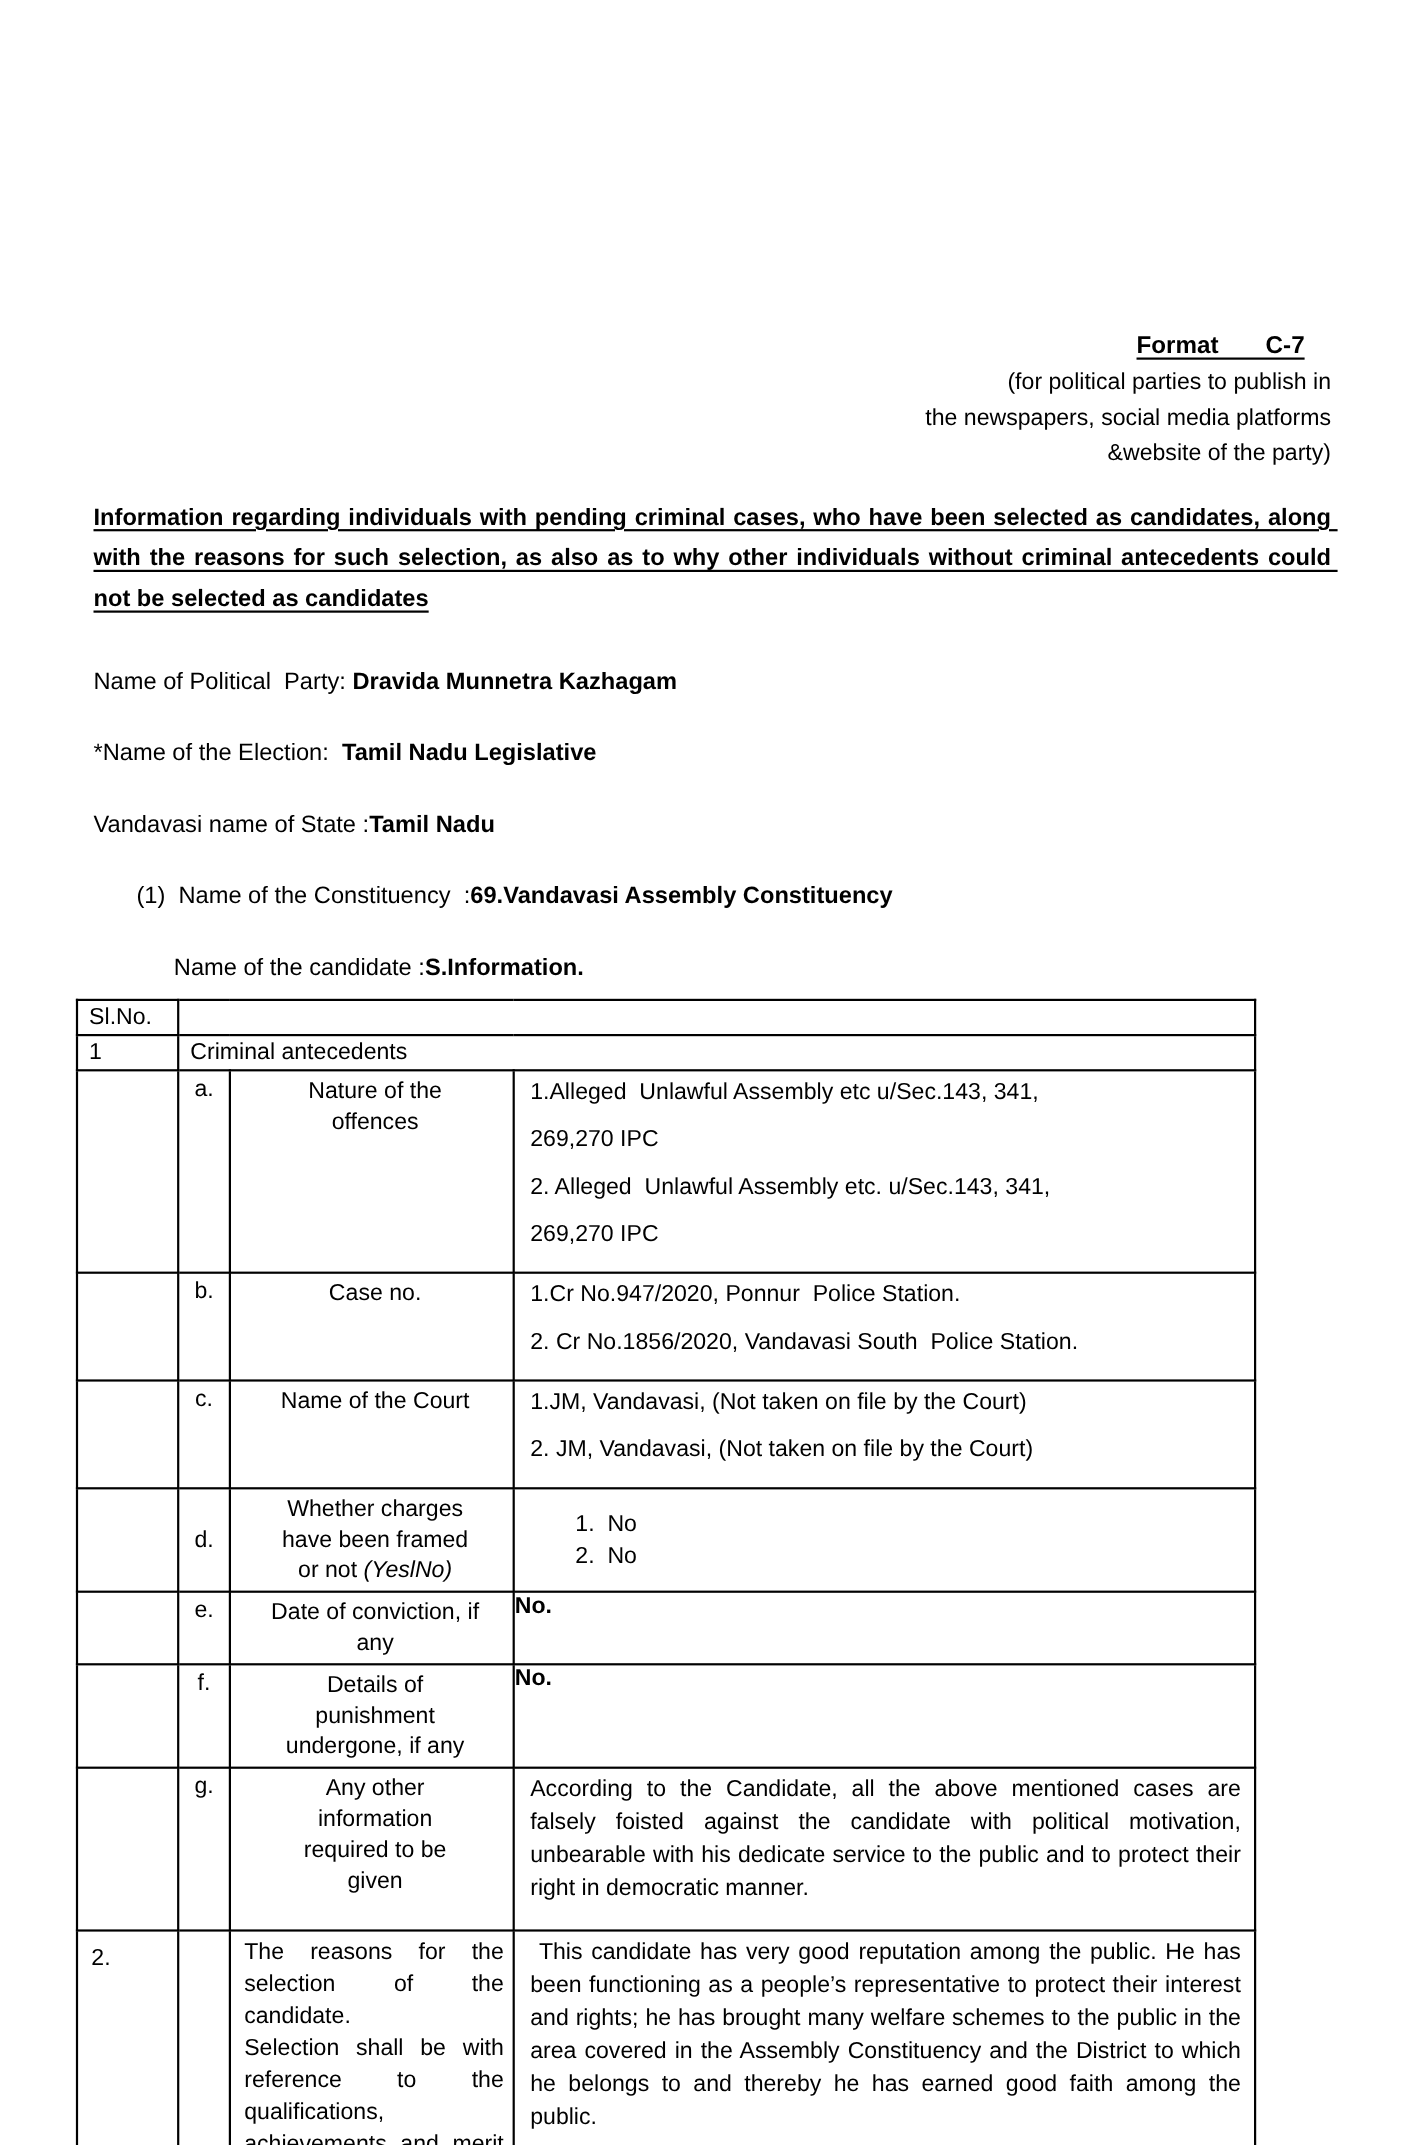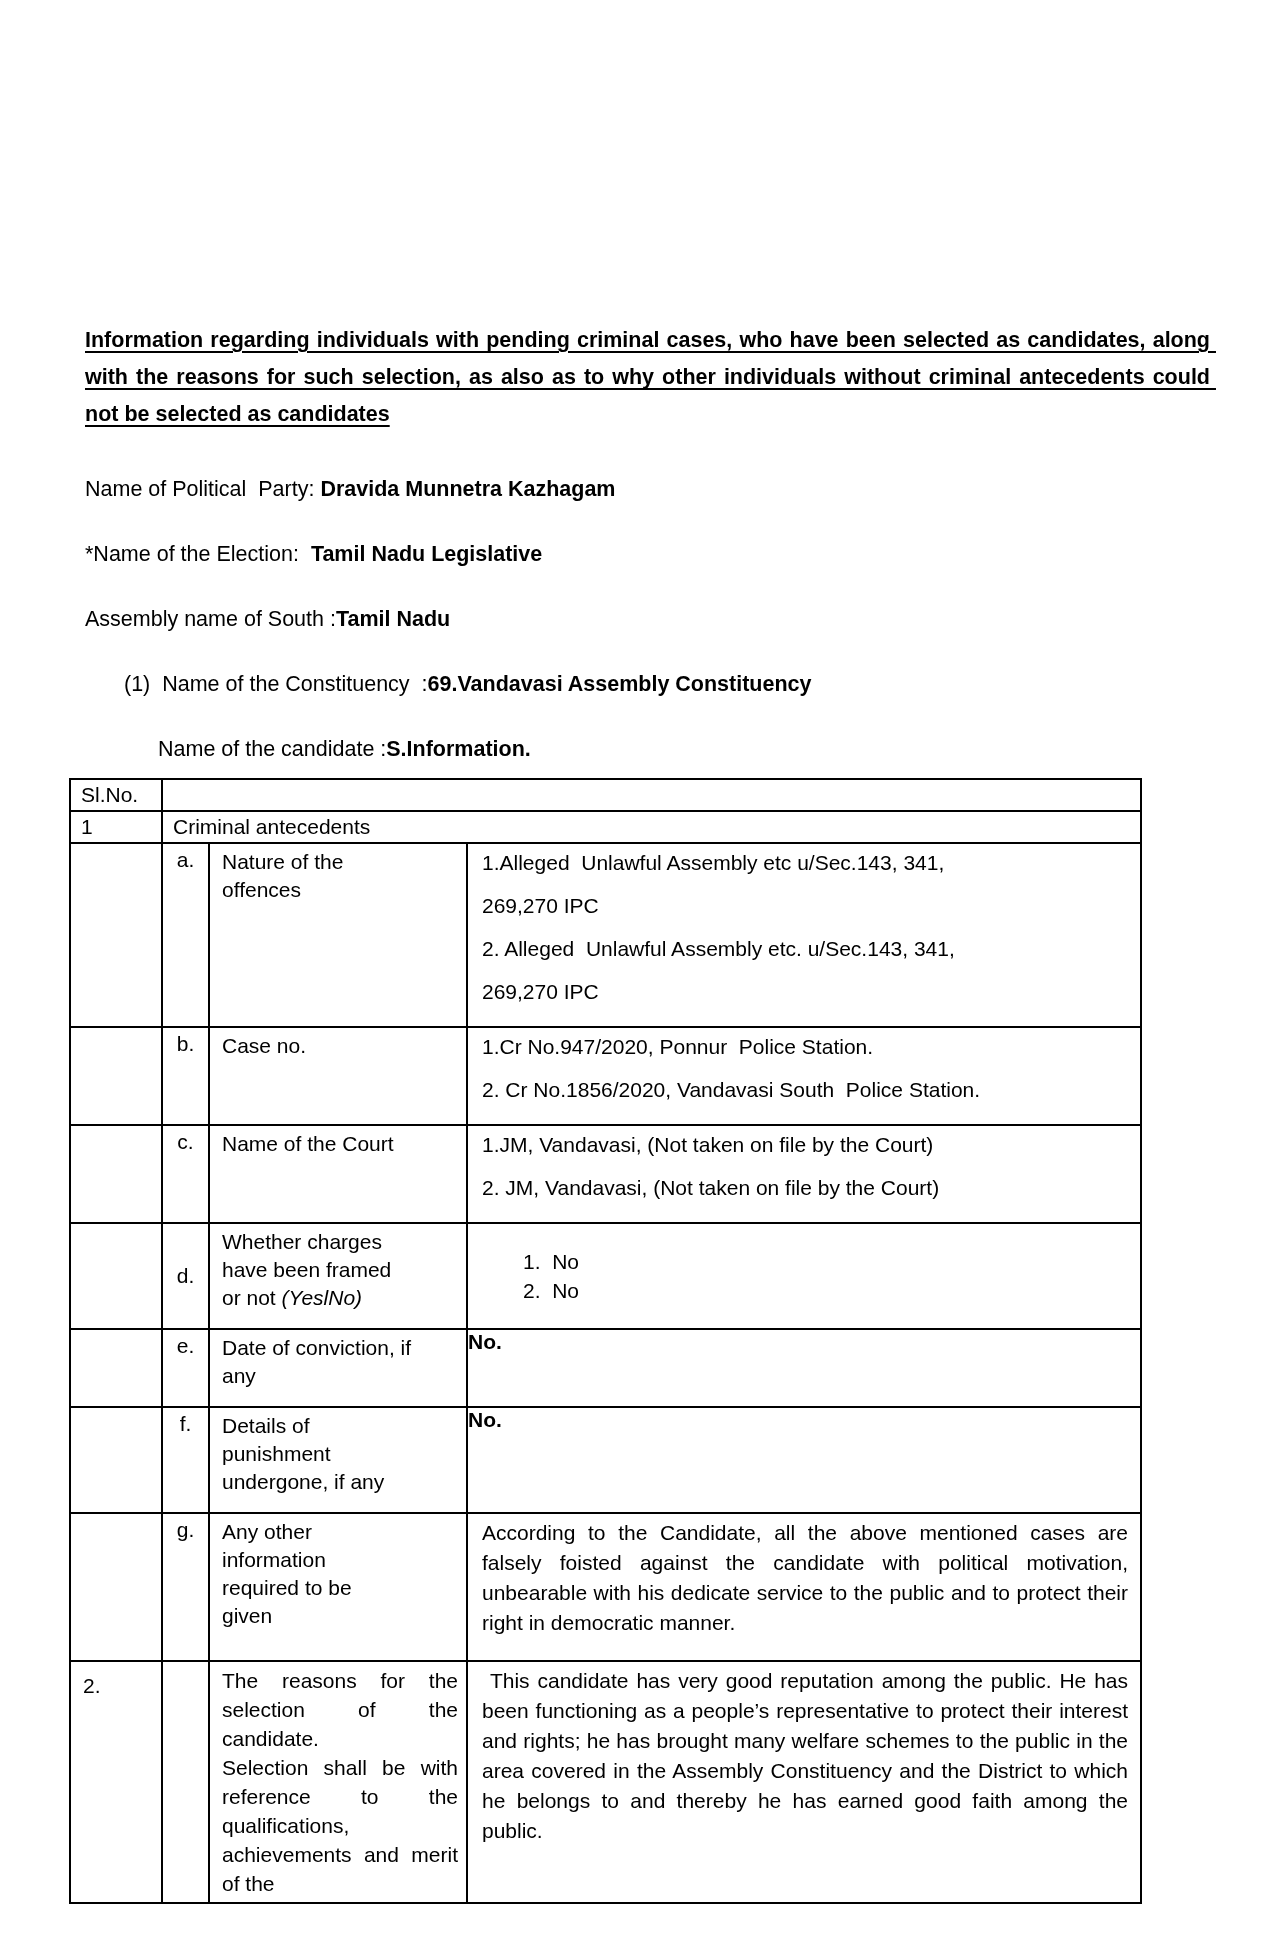--- a/index.html
+++ b/index.html
@@ -60,44 +60,50 @@
     font-size: 21px;
   }
   .doc-table td {
     border: 2px solid #000000;
     vertical-align: top;
     overflow: hidden;
   }
   .c-slno { padding: 3px 4px 3px 10px; border-radius: 12px; }
   .c-letter { text-align: center; padding-top: 4px; }
   .c-letter.mid { vertical-align: middle; padding-top: 0; }
-  .c-label { padding: 4px 6px 16px 12px; line-height: 28px; }
+  .c-label { padding: 4px 6px 4px 12px; line-height: 28px; text-align: center; }
   .c-label .it { font-style: italic; }
   .c-value-lines { padding: 6px 10px 4px 14px; }
   .c-value-lines p { line-height: 26px; margin-bottom: 17px; }
   .c-center { text-align: left; vertical-align: middle; font-weight: bold; }
   .c-justify { padding: 4px 12px 4px 14px; text-align: justify; line-height: 30px; }
   .c-justify-label { padding: 4px 8px 4px 12px; text-align: justify; line-height: 29px; }
   .c-justify-label p { margin: 0; }
   .d-list { padding-left: 55px; line-height: 29px; }
   td.v-mid { vertical-align: middle; }
   .row2-no { padding: 12px 4px 0 12px; }
 </style>
 </head>
 <body>
 
 <div class="page">
 
+  <div class="header-block">
+    <div class="format-title">Format       C-7</div>
+    <div class="header-sub">(for political parties to publish in</div>
+    <div class="header-sub">the newspapers, social media platforms</div>
+    <div class="header-sub">&amp;website of the party)</div>
+  </div>
 
   <p class="notice ws">Information regarding individuals with pending criminal cases, who have been selected as candidates, along with the reasons for such selection, as also as to why other individuals without criminal antecedents could not be selected as candidates</p>
 
   <div class="details">
     <p><span class="ws">Name of Political  Party: </span><b class="ws">Dravida Munnetra Kazhagam</b></p>
     <p><span class="ws">*Name of the Election:  </span><b class="ws">Tamil Nadu Legislative</b></p>
-    <p><span class="ws">Assembly name of South :</span><b class="ws">Tamil Nadu</b></p>
+    <p><span class="ws">Vandavasi name of State :</span><b class="ws">Tamil Nadu</b></p>
     <p class="indent1"><span class="ws">(1)  Name of the Constituency  :</span><b class="ws">69.Vandavasi Assembly Constituency</b></p>
     <p class="indent2"><span class="ws">Name of the candidate :</span><b class="ws">S.Information.</b></p>
   </div>
 
   <table class="doc-table">
     <colgroup>
       <col style="width:92px">
         <col style="width:47px">
         <col style="width:258px">
         <col style="width:674px">

